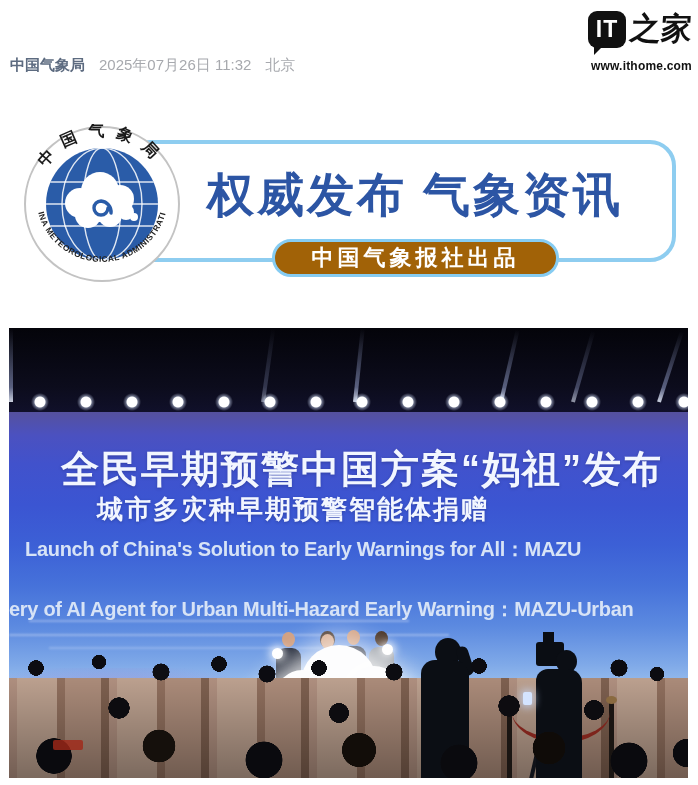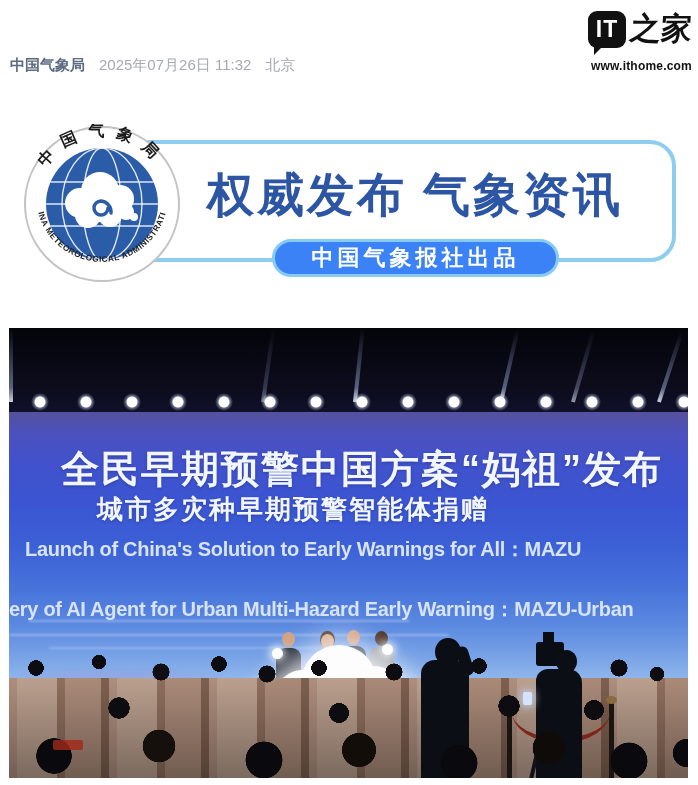--- a/index.html
+++ b/index.html
@@ -23,21 +23,21 @@
   .zhijia{font-family:"Liberation Serif","DejaVu Serif",serif;font-weight:bold;font-size:31px;
           color:#111;transform:skewX(-4deg);white-space:nowrap;}
   .siteurl{margin-top:9px;font-size:12px;font-weight:bold;color:#111;letter-spacing:.2px;}
 
   
   .banner{position:absolute;left:0;top:118px;width:698px;height:194px;}
   .banner-box{position:absolute;left:124px;top:22px;width:544px;height:114px;
               border:4px solid #8ecdf0;border-radius:26px;background:#fff;}
   .banner-headline{position:absolute;left:190px;top:46px;width:450px;text-align:center;
               color:#2c55a4;font-size:47px;font-weight:bold;letter-spacing:3px;white-space:nowrap;}
-  .banner-badge{position:absolute;left:272px;top:121px;width:281px;height:32px;background:#3b82f6;
+  .banner-badge{position:absolute;left:272px;top:121px;width:281px;height:32px;background:#a16207;
               border:3px solid #86ccf2;border-radius:20px;display:flex;align-items:center;
               justify-content:center;color:#fff;font-size:22px;font-weight:bold;letter-spacing:4px;z-index:3;}
   .cma{position:absolute;left:22px;top:6px;width:160px;height:160px;z-index:2;}
 
   
   .photo{position:absolute;left:9px;top:328px;width:679px;height:450px;overflow:hidden;background:#0a0a14;}
   .ceiling{position:absolute;left:0;top:0;width:100%;height:84px;
            background:linear-gradient(180deg,#04040a,#0c0c1c 70%,#10102a);}
   .spot-dots{position:absolute;left:0;top:64px;width:100%;height:20px;
            background-image:radial-gradient(circle 9px at 50% 50%,#ffffff 0 5px,rgba(215,228,255,.45) 6px,rgba(215,228,255,0) 9px);

